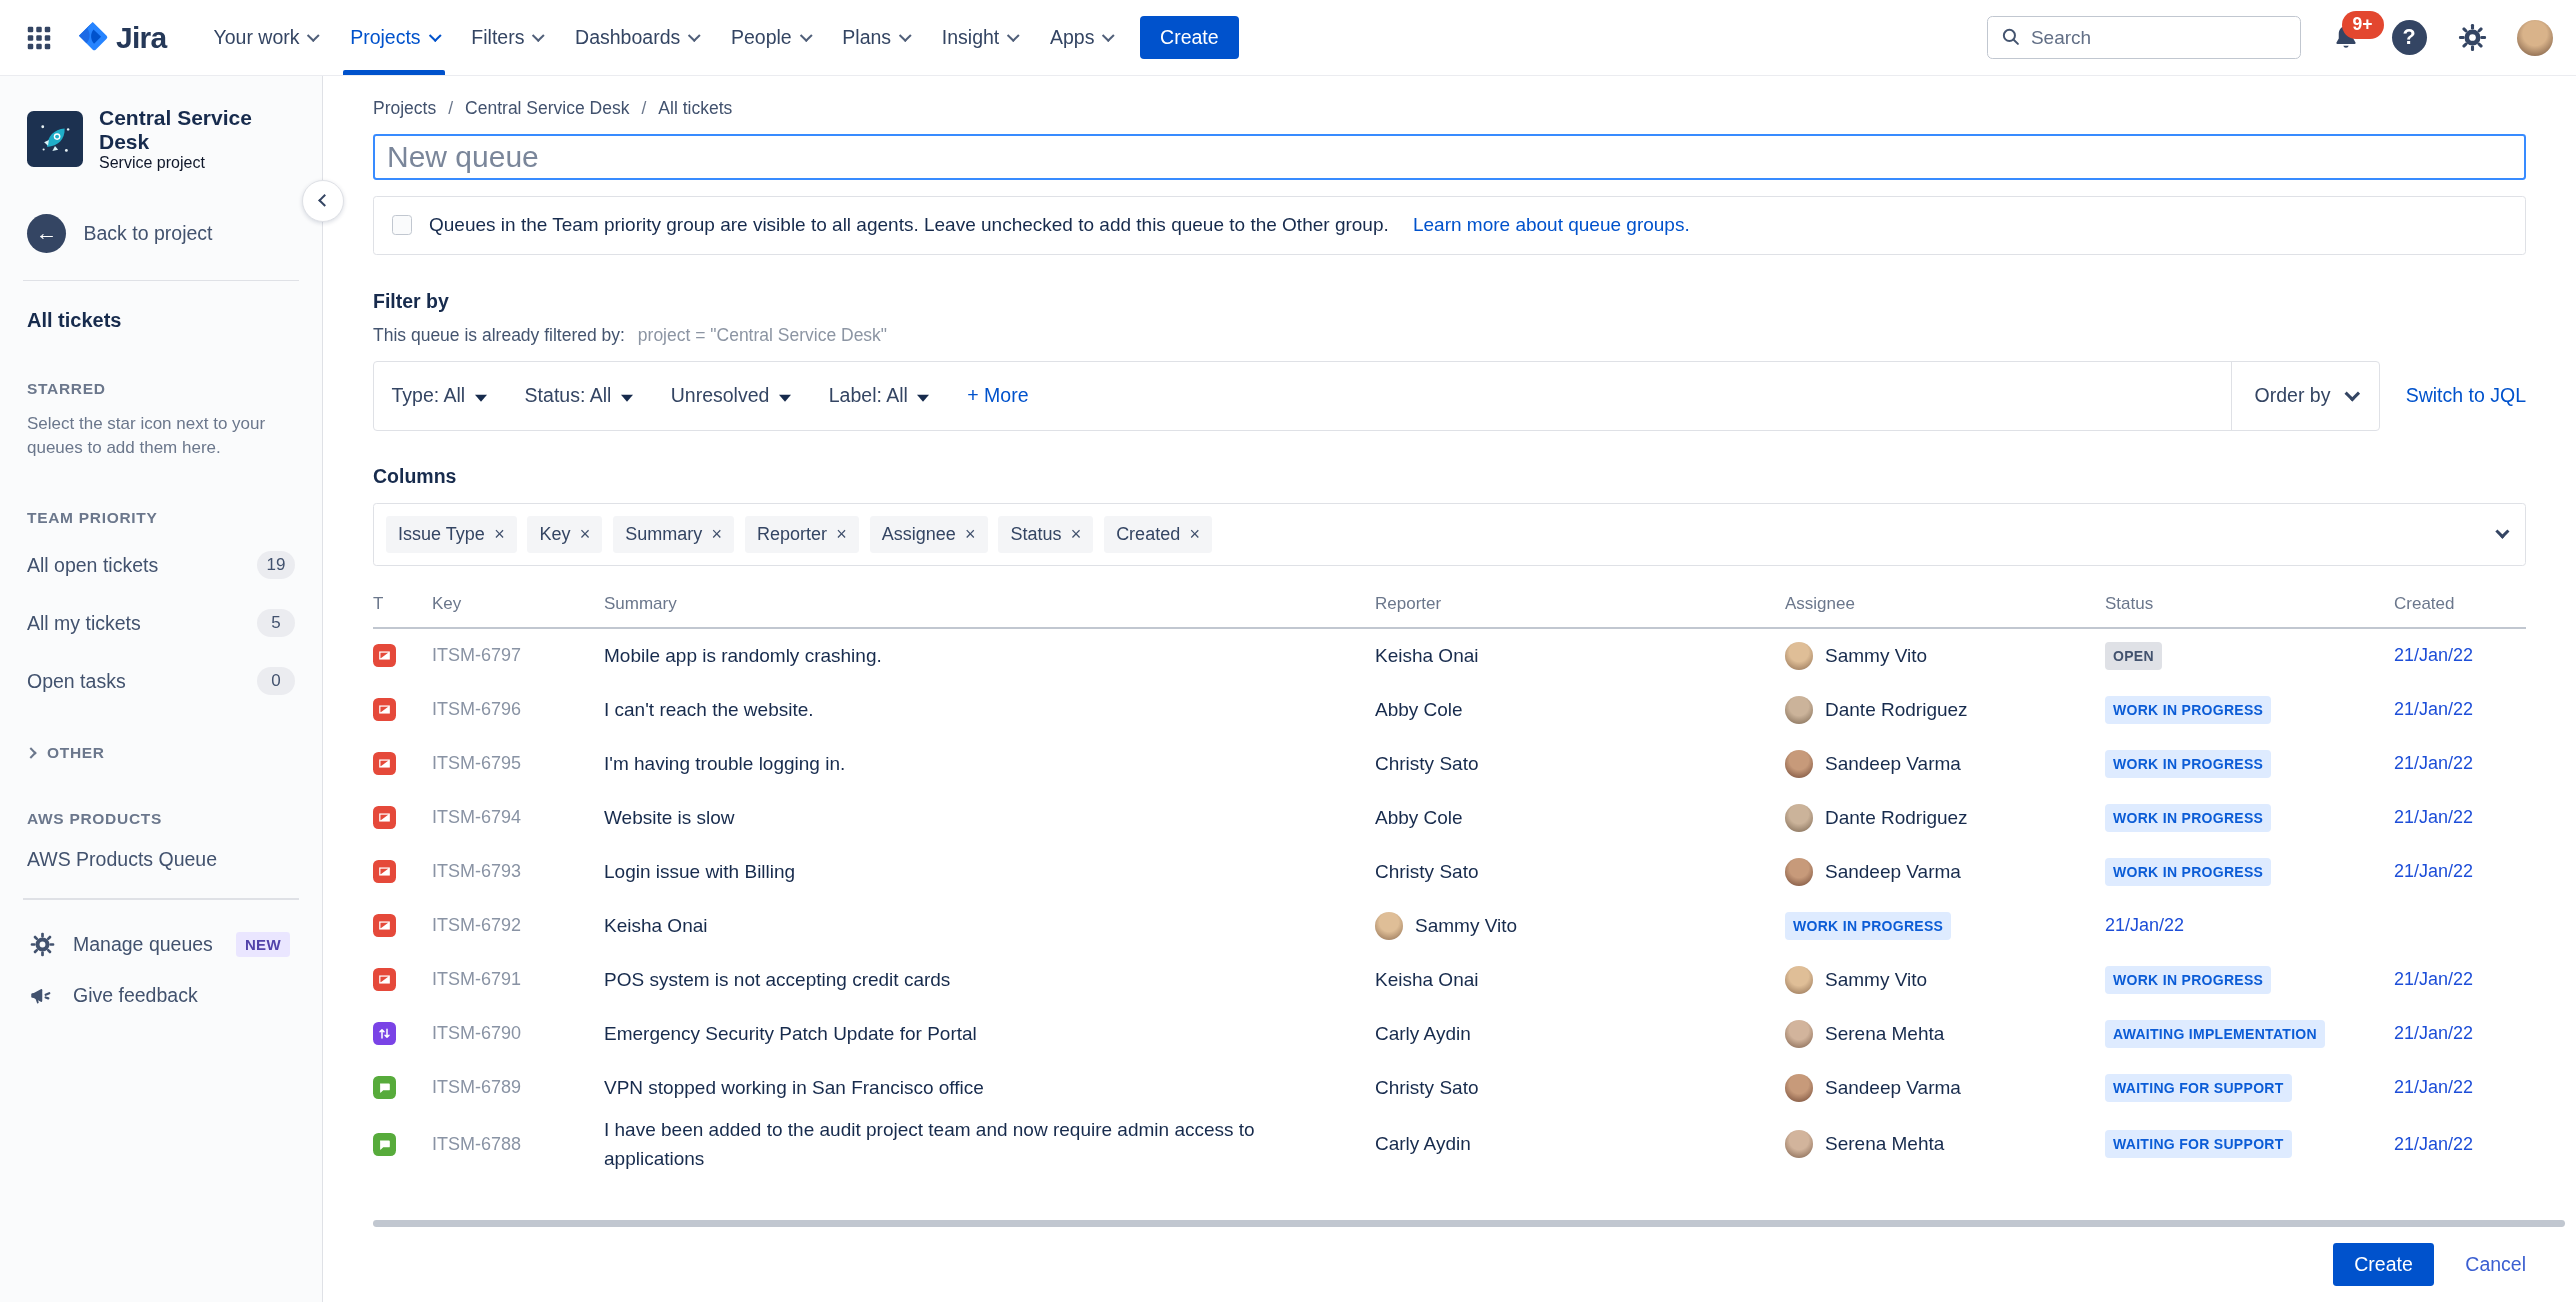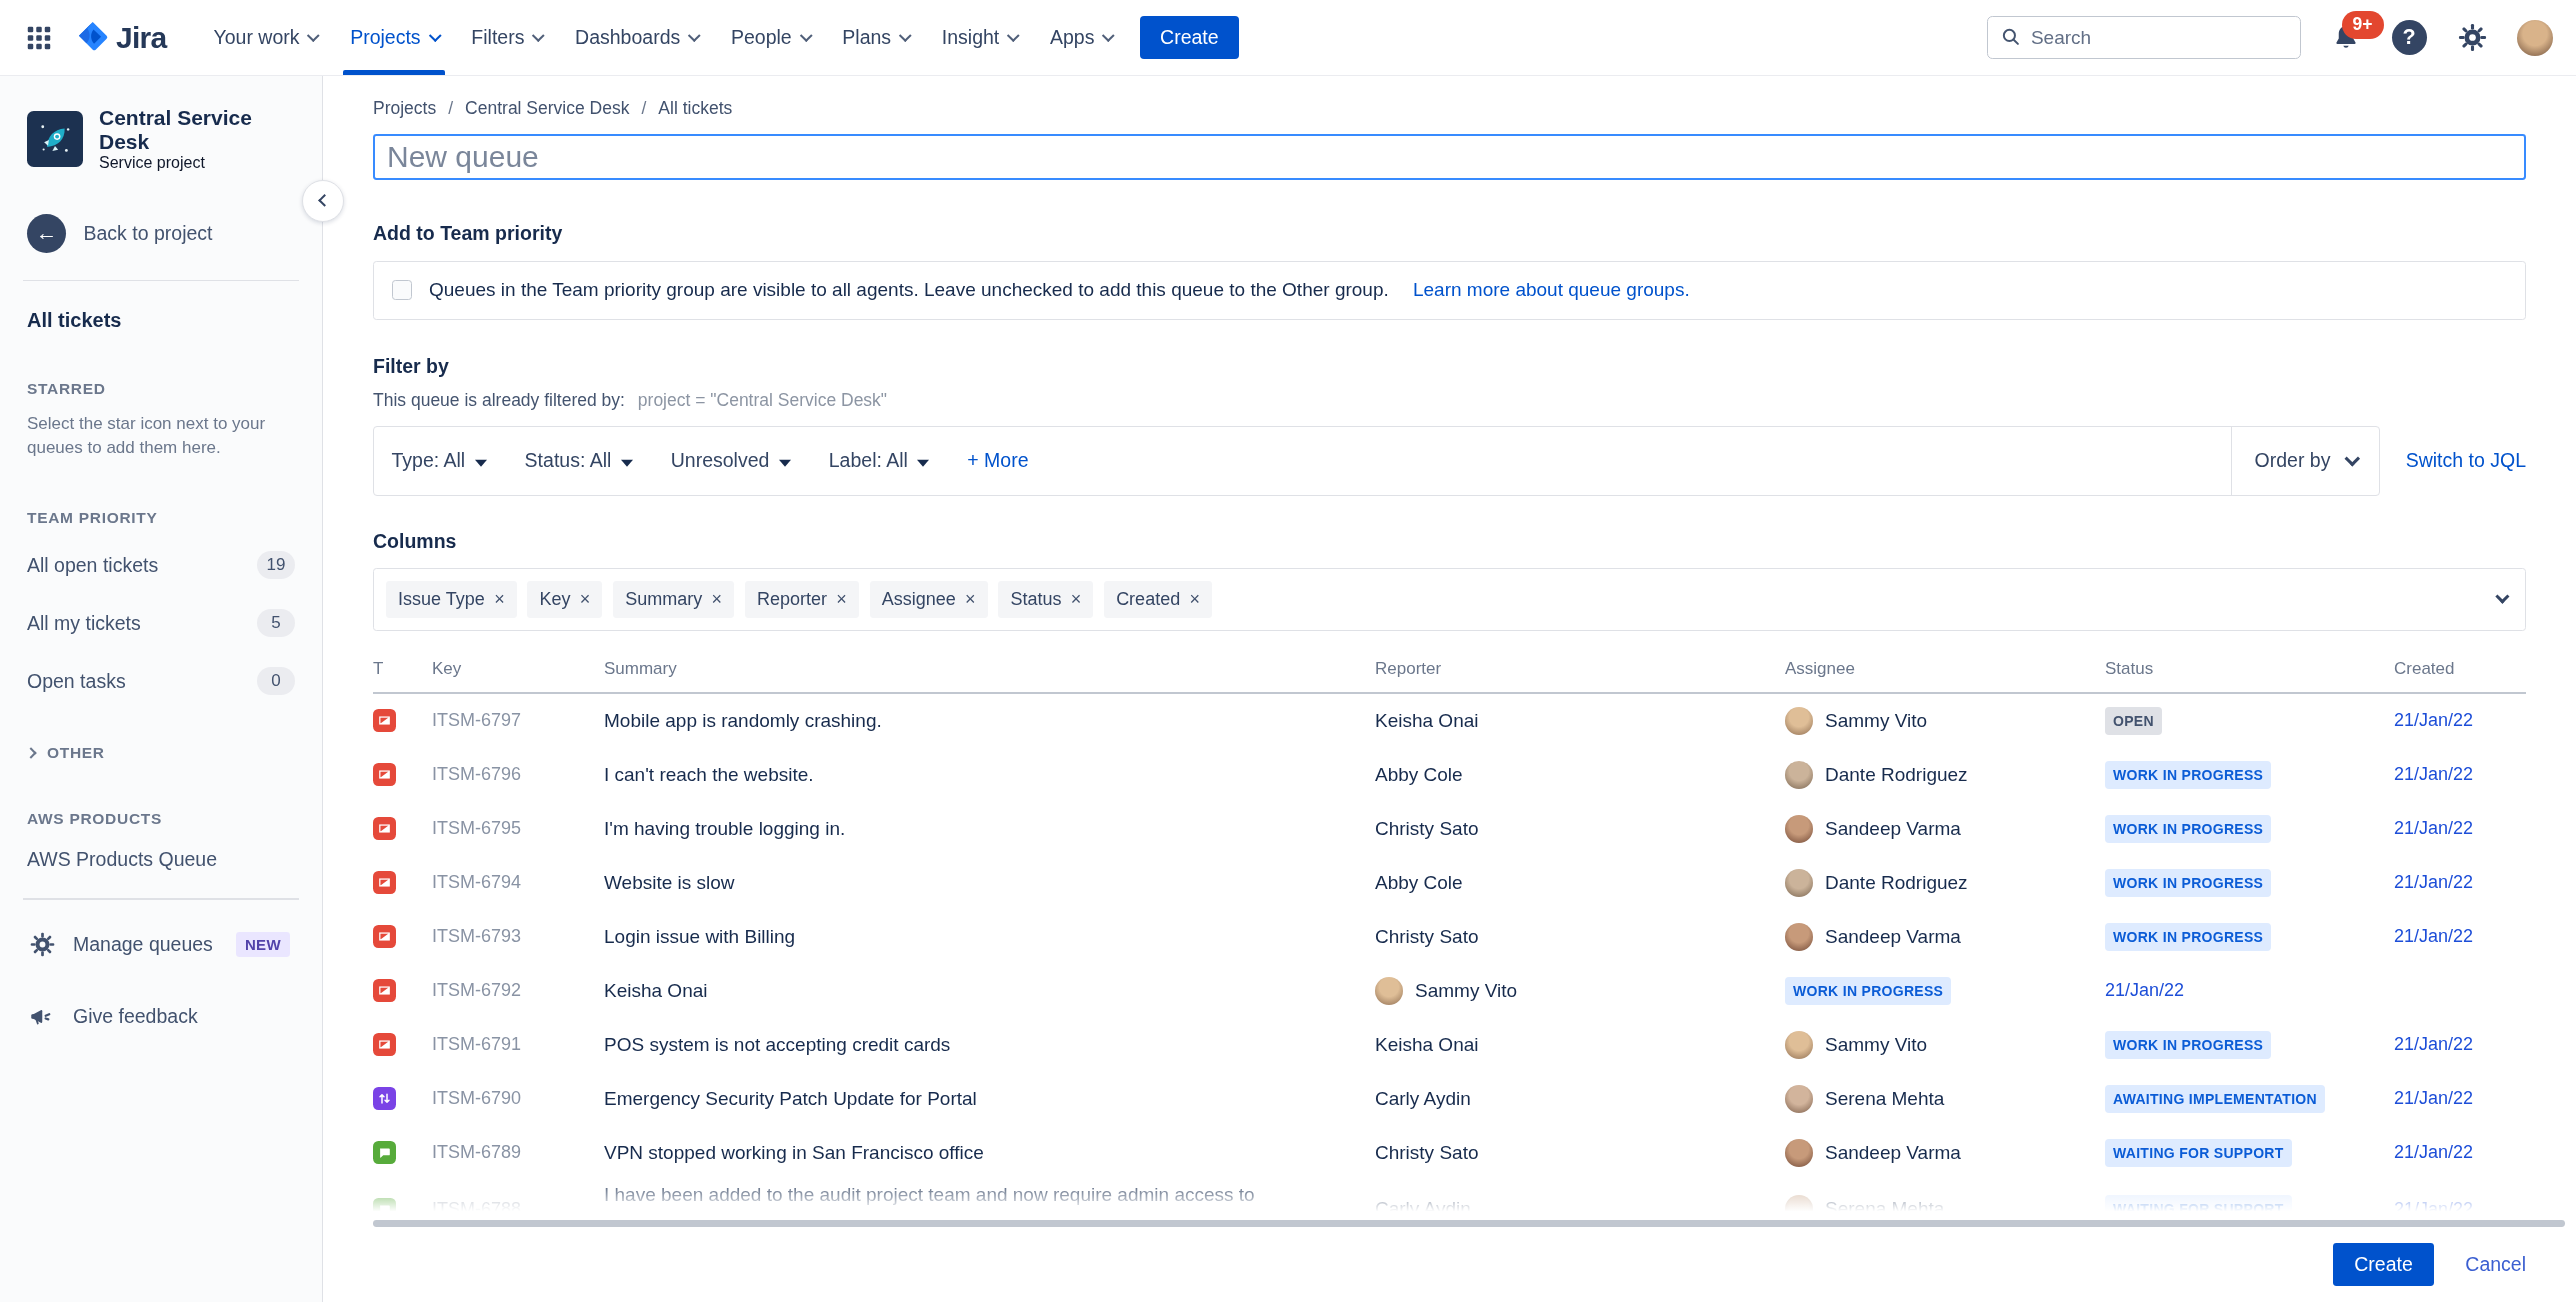--- a/index.html
+++ b/index.html
@@ -72,21 +72,21 @@
                 color: #42526E; font-size: 17px; display: flex; align-items: center; justify-content: center; }
   .other-row { display: flex; align-items: center; gap: 12px; margin-top: 34px; cursor: pointer; }
   .chev-right { width: 8px; height: 8px; border-right: 2.7px solid #6B778C; border-bottom: 2.7px solid #6B778C;
                 transform: rotate(-45deg); flex: none; }
   .other-label { font-size: 15.5px; font-weight: bold; letter-spacing: 0.7px; color: #6B778C; }
   .aws-queue { font-size: 19.5px; color: #42526E; margin-top: 20px; cursor: pointer; }
   .manage-row { display: flex; align-items: center; gap: 16px; margin-top: 30px; cursor: pointer; }
   .manage-label, .feedback-label { font-size: 19.5px; color: #42526E; }
   .new-badge { background: #EAE6FF; color: #5243AA; font-size: 15px; font-weight: bold; letter-spacing: 0.3px;
                padding: 4px 9.4px; border-radius: 3.4px; margin-left: 6.7px; }
-  .feedback-row { display: flex; align-items: center; gap: 16px; margin-top: 42px; cursor: pointer; }
+  .feedback-row { display: flex; align-items: center; gap: 16px; margin-top: 21px; cursor: pointer; }
   .side-icon { width: 30px; height: 30px; flex: none; display: flex; align-items: center; justify-content: center; }
 
   
   .main { flex: 1; display: flex; flex-direction: column; background: #fff; padding: 0 50px; min-width: 0; }
   .content { flex: 1; overflow: hidden; position: relative; min-height: 0; }
   .content::after { content: ""; position: absolute; left: 0; right: 0; bottom: 0; height: 43px;
                     background: linear-gradient(rgba(255,255,255,0), #fff 85%); pointer-events: none; }
 
   .breadcrumb { display: flex; align-items: center; gap: 12px; margin-top: 21.5px; font-size: 17.5px; color: #42526E; }
   .crumb { cursor: pointer; }
@@ -366,21 +366,20 @@
         <div class="breadcrumb" id="breadcrumb">
             <span class="crumb">Projects</span>
             <span class="crumb-sep">/</span>
             <span class="crumb">Central Service Desk</span>
             <span class="crumb-sep">/</span>
             <span class="crumb">All tickets</span>
           </div>
 
         <input class="queue-name-input" type="text" placeholder="New queue" style="">
 
-        <div class="section-heading h-team">Add to Team priority</div>
         <div class="team-panel">
           <span class="checkbox"></span>
           <span class="team-text">Queues in the Team priority group are visible to all agents. Leave unchecked to add this queue to the Other group.</span>
           <span class="inline-link">Learn more about queue groups.</span>
         </div>
 
         <div class="section-heading h-filter">Filter by</div>
         <div class="filter-note">
           <span class="filter-note-label">This queue is already filtered by:</span>
           <span class="filter-note-code">project = "Central Service Desk"</span>

